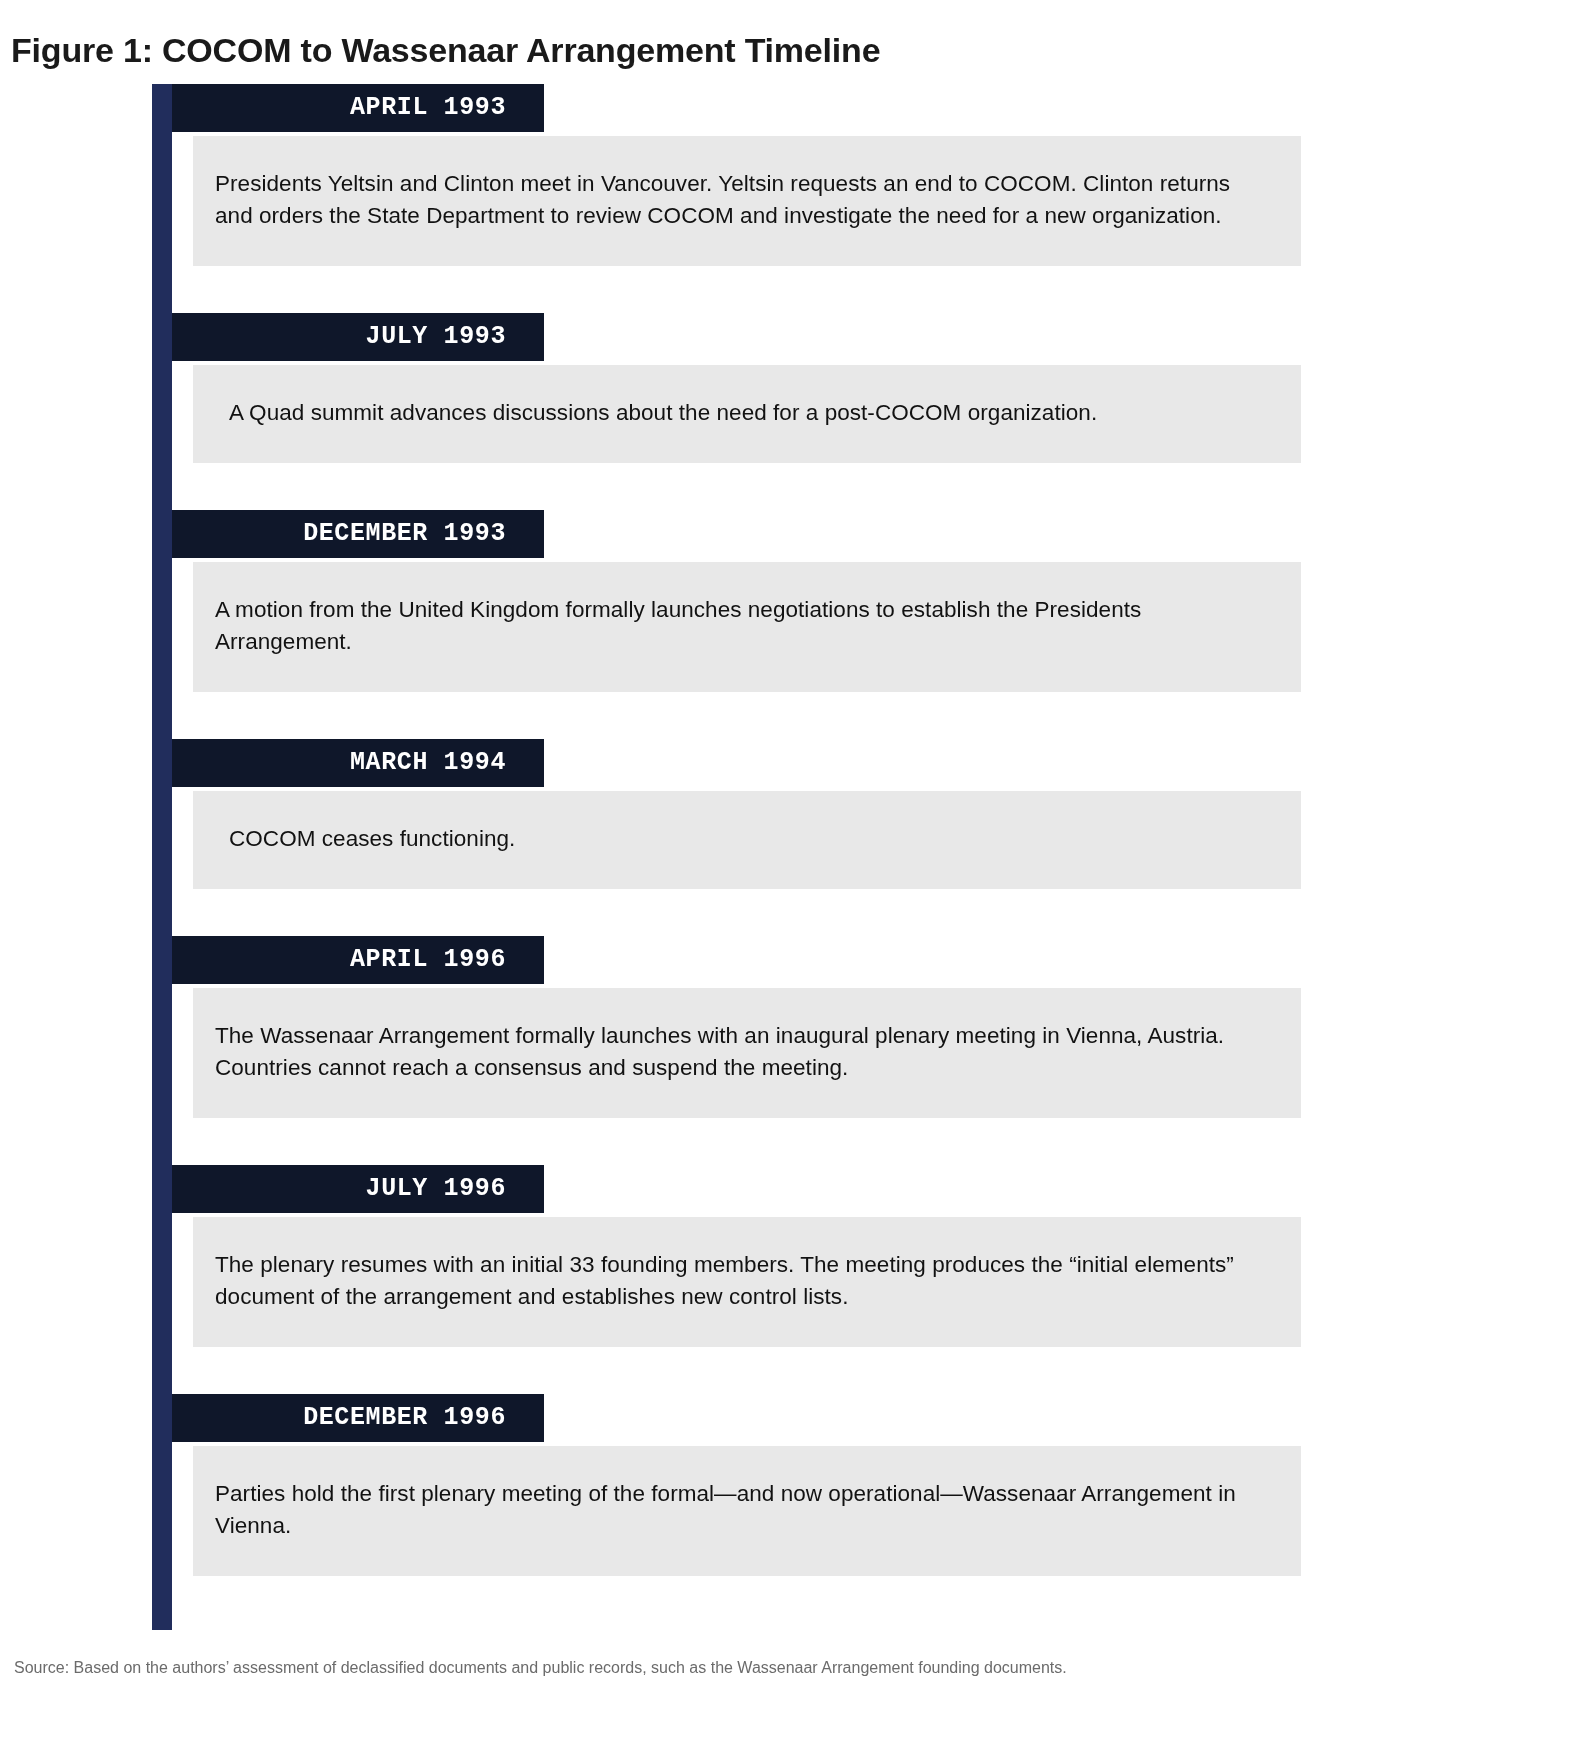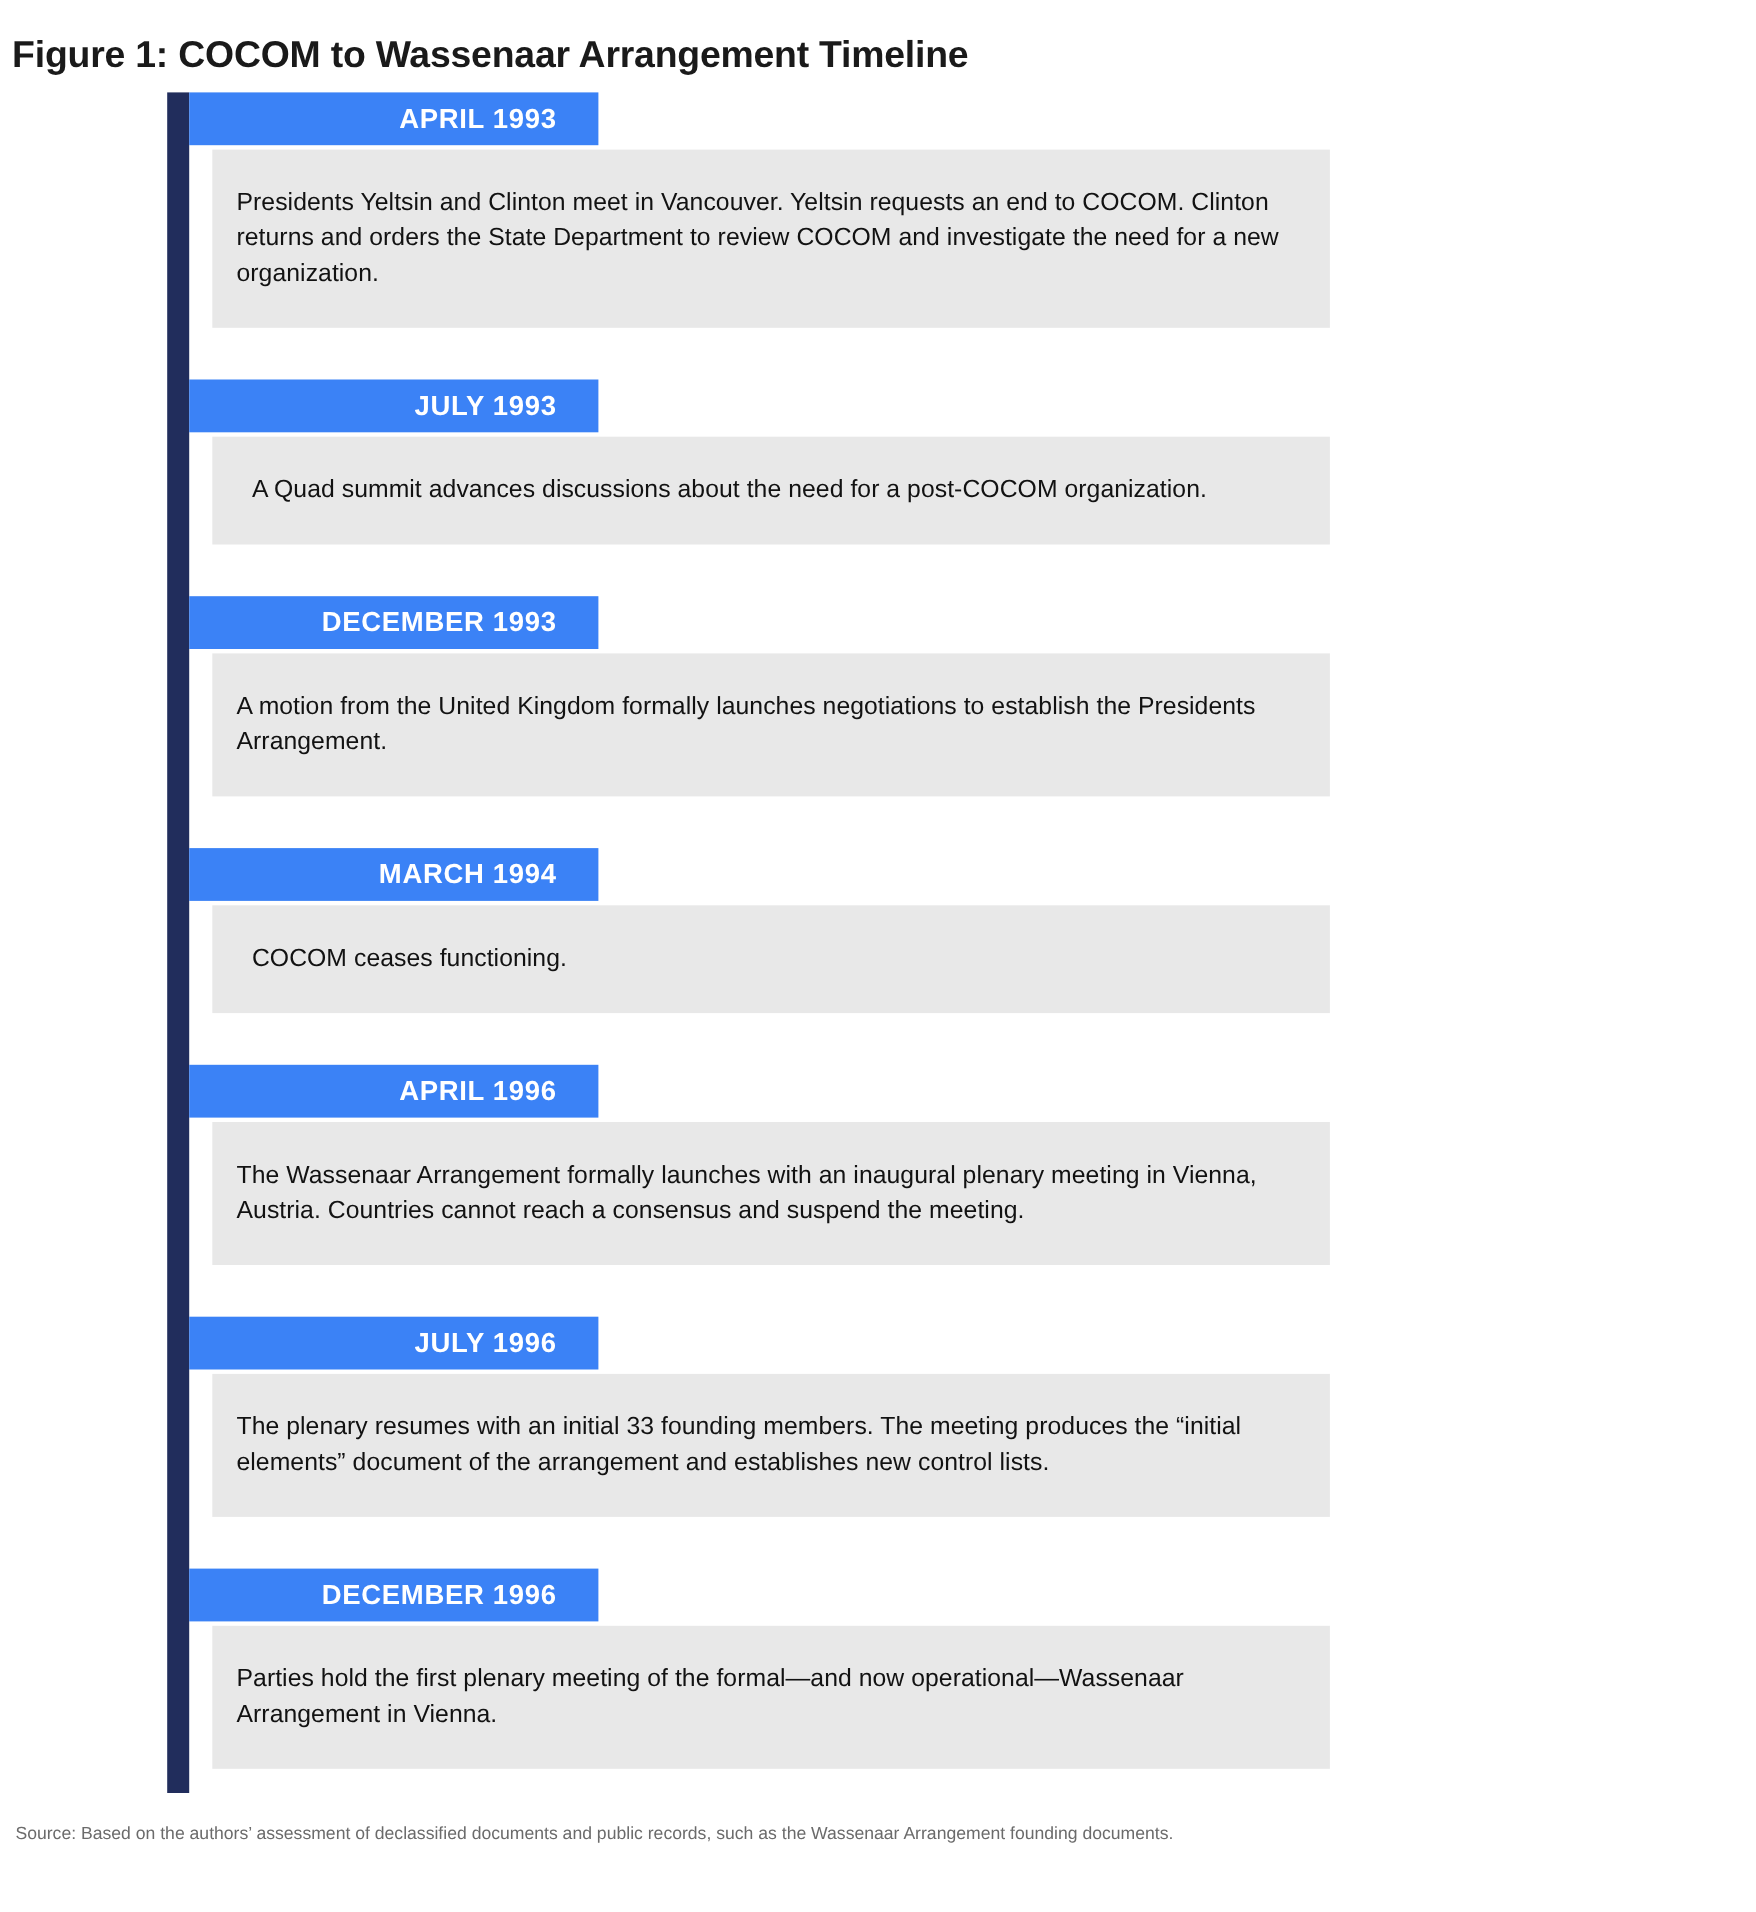--- a/index.html
+++ b/index.html
@@ -57,40 +57,41 @@
     position: relative;
     margin-bottom: 47px;
   }
   .timeline-entry:last-child { margin-bottom: 0; }
 
   .entry-date-bar {
     position: relative;
     margin-left: 172px;
     width: 372px;
     height: 48px;
-    background: #3b82f6;
+    background: #0f172a;
     box-sizing: border-box;
+    font-family: Liberation Mono, monospace;
   }
 
   .entry-date-label {
     position: absolute;
     right: 38px;
     top: 0;
     line-height: 48px;
     font-size: 25px;
     font-weight: bold;
     color: #ffffff;
     letter-spacing: 0.6px;
     white-space: nowrap;
   }
 
   .entry-body {
     margin-left: 193px;
     margin-top: 4px;
-    width: 1016px;
+    width: 1108px;
     background: #E8E8E8;
     box-sizing: border-box;
     padding: 32px 40px 34px 22px;
   }
 
   .entry-text {
     font-size: 22.5px;
     line-height: 32px;
     color: #121212;
     margin: 0;

